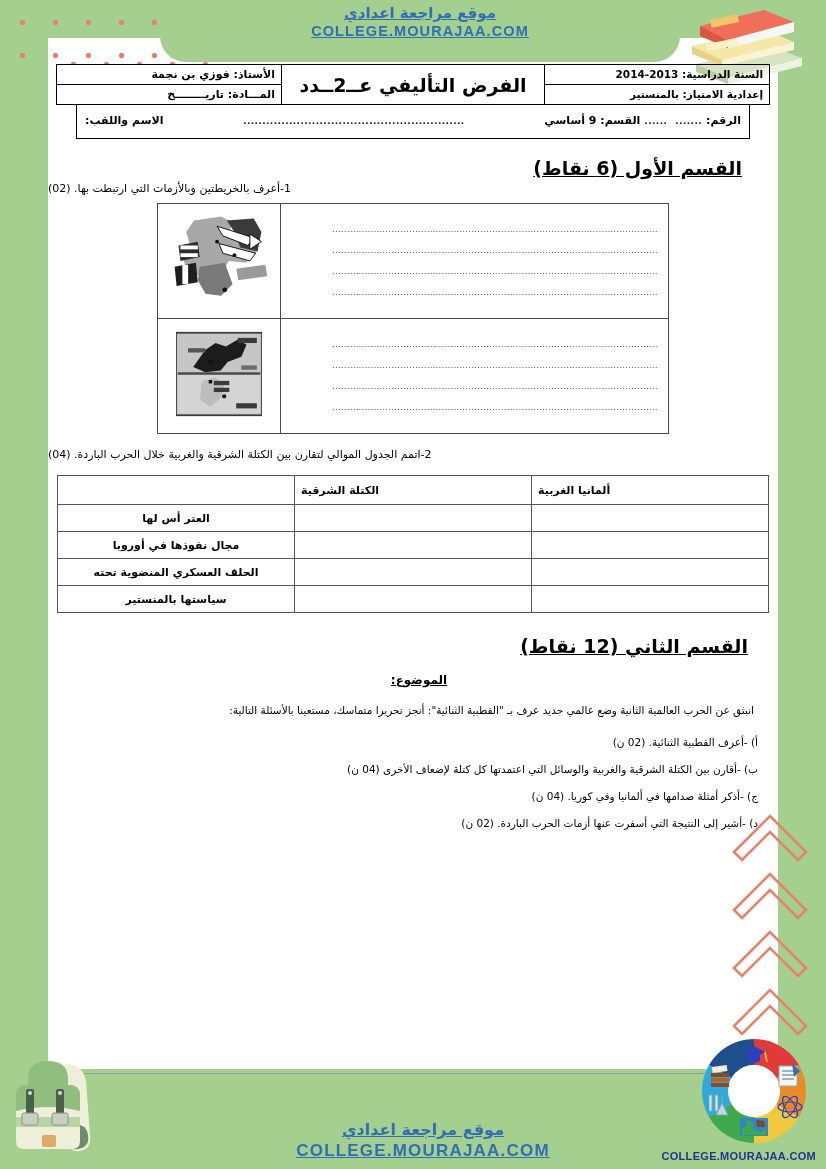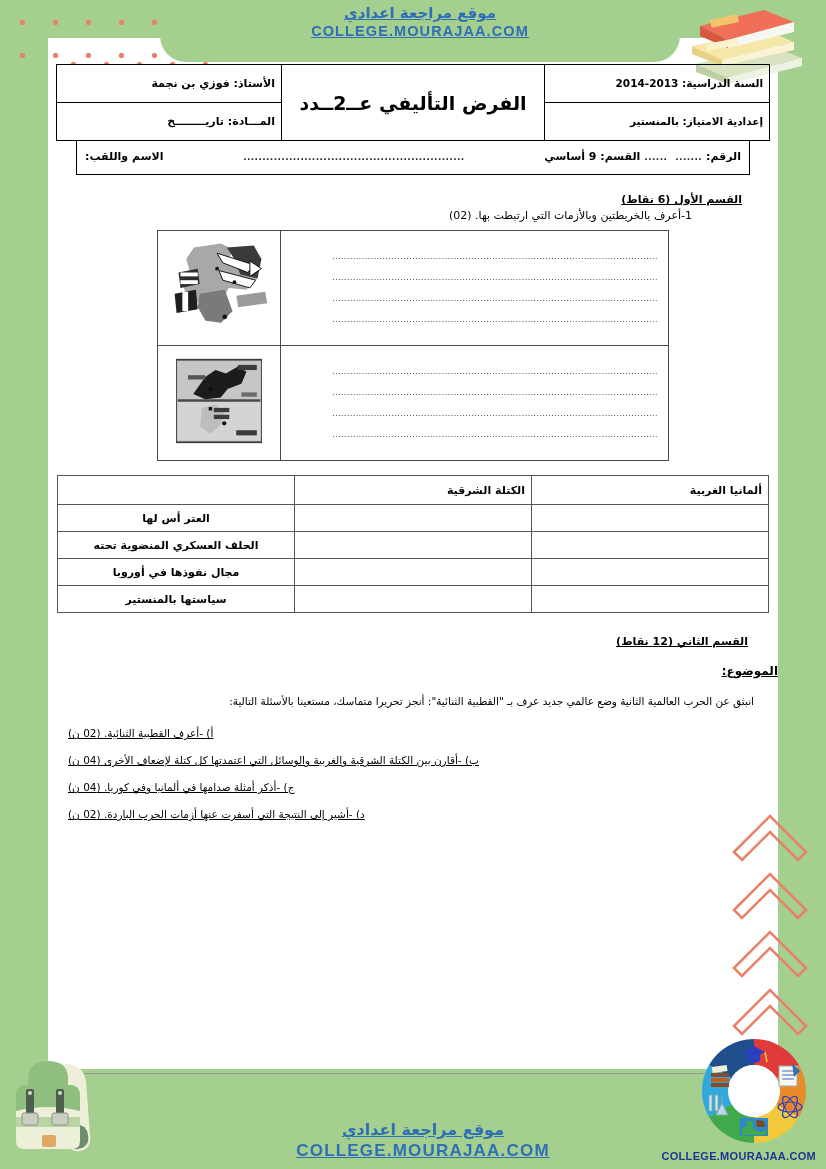--- a/index.html
+++ b/index.html
@@ -90,21 +90,21 @@
     position:absolute;left:48px;top:38px;width:730px;height:1036px;z-index:10;
     overflow:hidden;
   }
 
   
   table.hdr{
     border-collapse:collapse;width:674px;margin:26px auto 0 auto;
     table-layout:fixed;
   }
   table.hdr td{
-    border:1px solid #000;padding:10px 6px;vertical-align:middle;
+    border:1px solid #000;padding:1px 6px;vertical-align:middle;
     font-family:"DejaVu Sans", sans-serif;
   }
   .hdr-small{font-size:10.5px;font-weight:bold;line-height:1.45;white-space:nowrap;}
   .hdr-title{
     font-size:19px;font-weight:bold;text-align:center;
     font-family:"DejaVu Sans", sans-serif;letter-spacing:0.5px;
   }
   .hdr-right{font-size:11px;font-weight:bold;line-height:1.55;}
 
   .namerow{
@@ -114,26 +114,26 @@
     display:flex;justify-content:space-between;align-items:center;
     white-space:nowrap;
   }
   .namerow .dotfill{
     flex:0 1 auto;overflow:hidden;letter-spacing:0.4px;font-size:9px;color:#222;
     padding:0 4px;
   }
 
   
   .sec-head{
-    font-family:"DejaVu Sans", sans-serif;font-size:11px;font-weight:bold;
+    font-family:"DejaVu Sans", sans-serif;font-size:19px;font-weight:bold;
     text-decoration:underline;margin:18px 36px 2px 0;text-align:right;
   }
   .q-line{
     font-family:"DejaVu Sans", sans-serif;font-size:11px;
-    margin:3px 86px 4px 0;text-align:right;
+    margin:3px 86px 4px 0;text-align:left;
   }
 
   
   table.maps{
     border-collapse:collapse;margin:8px auto 0 auto;width:512px;table-layout:fixed;
   }
   table.maps td{border:1px solid #4a4a4a;vertical-align:middle;}
   td.map-cell{width:118px;height:100px;text-align:center;padding:2px;}
   td.lines-cell{padding:7px 10px;height:100px;}
   .dline{
@@ -145,36 +145,36 @@
 
   
   table.cmp{
     border-collapse:collapse;width:672px;margin:14px auto 0 auto;table-layout:fixed;
   }
   table.cmp td,table.cmp th{
     border:1px solid #555;height:22px;
     font-family:"DejaVu Sans", sans-serif;font-size:11px;font-weight:bold;
     padding:2px 6px;
   }
-  table.cmp th{text-align:right;height:24px;}
+  table.cmp th{text-align:left;height:24px;}
   table.cmp td.rowlab{text-align:center;}
 
   
   .subj{
     font-family:"DejaVu Sans", sans-serif;font-size:12px;font-weight:bold;
-    text-decoration:underline;text-align:right;margin:16px 0 0 12px;
+    text-decoration:underline;text-align:center;margin:16px 0 0 12px;
   }
   .intro{
     font-family:"DejaVu Sans", sans-serif;font-size:10.5px;line-height:1.9;
     margin:14px 24px 0 28px;text-align:justify;text-align-last:right;
     direction:rtl;
   }
   .sub-q{
     font-family:"DejaVu Sans", sans-serif;font-size:10.5px;
-    text-align:left;margin:15px 20px 0 20px;text-decoration:underline;
+    text-align:right;margin:15px 20px 0 20px;
   }
 </style>
 </head>
 <body>
 
 <div class="sheet"></div>
 
 <div class="dots"></div>
 <div class="dots-white"></div>
 
@@ -299,42 +299,43 @@
           <rect x="70" y="82" width="24" height="6" fill="#3a3a3a"></rect>
           <circle cx="40" cy="34" r="2.5" fill="#111"></circle>
           <rect x="38" y="55" width="4" height="4" fill="#111"></rect>
           <circle cx="56" cy="74" r="2.5" fill="#111"></circle>
         </svg>
       </td>
     </tr>
   </tbody>
     </table>
 
+  <div class="q-line" style="margin-top:14px;margin-right:60px">2-اتمم الجدول الموالي لتقارن بين الكتلة الشرقية والغربية خلال الحرب الباردة. (04)</div>
 
   <table class="cmp">
     <tbody>
         <tr>
       <th style="width:224px">ألمانيا الغربية</th>
       <th style="width:224px">الكتلة الشرقية</th>
       <th style="width:224px"></th>
     </tr>
     <tr>
       <td></td>
       <td></td>
       <td class="rowlab">العتر أس لها</td>
     </tr>
     <tr>
       <td></td>
       <td></td>
+      <td class="rowlab">مجال نفوذها في أوروبا</td>
+    </tr>
+    <tr>
+      <td></td>
+      <td></td>
       <td class="rowlab">الحلف العسكري المنضوية تحته</td>
-    </tr>
-    <tr>
-      <td></td>
-      <td></td>
-      <td class="rowlab">مجال نفوذها في أوروبا</td>
     </tr>
     <tr>
       <td></td>
       <td></td>
       <td class="rowlab">سياستها بالمنستير</td>
     </tr>
   </tbody>
     </table>
 
   <div class="sec-head" style="margin-top:22px;margin-right:30px">القسم الثاني (12 نقاط)</div>

